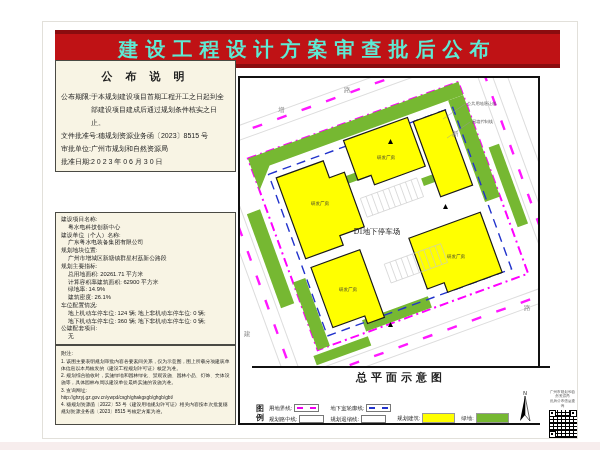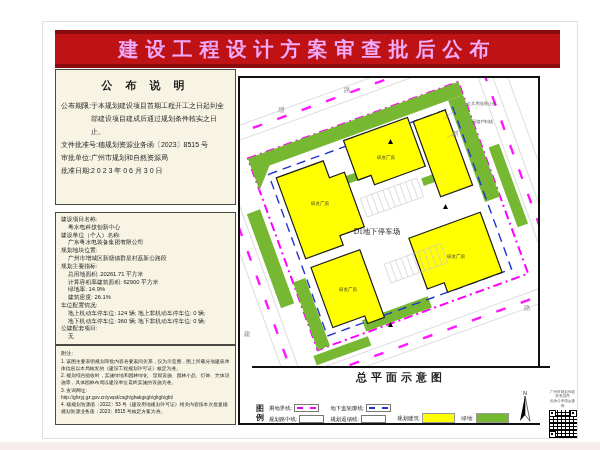--- a/index.html
+++ b/index.html
@@ -6,26 +6,26 @@
   body{width:600px;height:450px;background:#ffffff;position:relative;overflow:hidden;
        font-family:"Liberation Sans","DejaVu Sans",sans-serif;color:#222;}
   .page-frame{position:absolute;left:42px;top:21px;width:534px;height:416px;
               border:1px solid #e2e0da;background:#ffffff;}
   .bottom-strip{position:absolute;left:0;bottom:0;width:600px;height:8px;background:#f7eded;}
 
   
   .banner{position:absolute;left:55px;top:30px;width:505px;height:38px;
           background:#bf1215;border-top:4px solid #8a0c0f;border-bottom:4px solid #8a0c0f;
           box-sizing:border-box;display:flex;align-items:center;justify-content:center;}
-  .banner h1{margin:8px;font-size:20px;font-weight:bold;color:#f0abfc;letter-spacing:7px;white-space:nowrap;}
+  .banner h1{margin:8px;font-size:20px;font-weight:bold;color:#5eead4;letter-spacing:7px;white-space:nowrap;}
 
   
   .lbox{position:absolute;left:55px;width:181px;background:#f8f4e4;border:1.5px solid #4a4a44;
         box-sizing:border-box;padding:4px 5px;overflow:hidden;}
-  .box-announce{top:69px;height:136px;}
+  .box-announce{top:60px;height:112px;}
   .box-project{top:212px;height:133px;padding-top:3px;}
   .box-notes{top:345px;height:80px;}
   .box-title{text-align:center;font-weight:bold;font-size:11px;letter-spacing:5px;margin:4px 0 7px 0;}
   .aline{display:flex;font-size:7px;line-height:1.85;}
   .aline .lab{white-space:nowrap;}
   .aline .val{flex:1;}
   .pline{font-size:5.8px;line-height:1.35;}
   .pind{padding-left:7px;}
   .nline{font-size:4.8px;line-height:1.5;}
   .ntitle{font-size:5.2px;line-height:1.5;}

